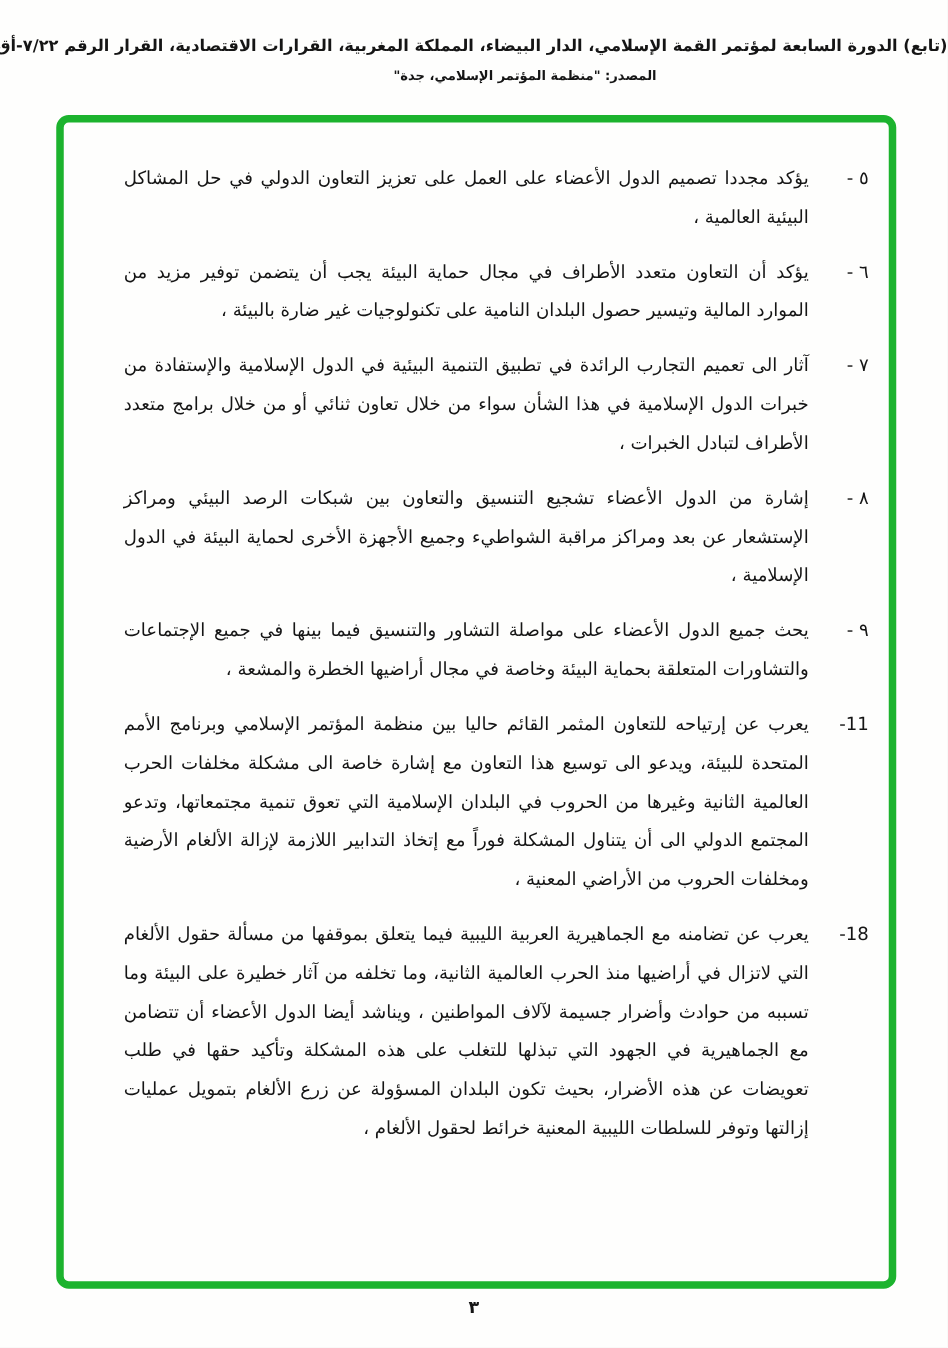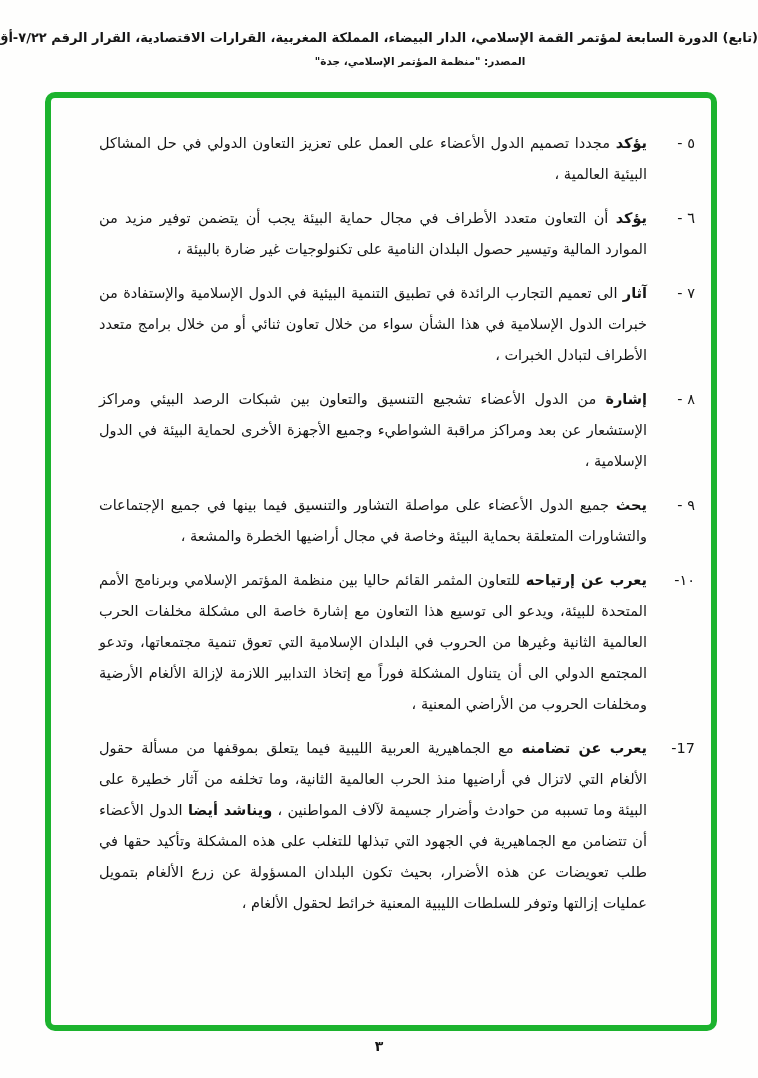--- a/index.html
+++ b/index.html
@@ -56,21 +56,21 @@
   .item-num {
     flex:0 0 48px;
     width:48px;
     text-align:right;
     white-space:nowrap;
   }
   .item-body {
     flex:1;
     text-align:justify;
   }
-  .item-body b { font-weight:bold; }
+  .item-body b { font-weight:normal; }
   .pagenum {
     position:absolute;
     top:1038px; left:0; right:0;
     text-align:center;
     font-size:14px;
     font-weight:bold;
   }
 </style>
 </head>
 <body>
@@ -103,26 +103,26 @@
       <div class="item-num">٨ -</div>
       <div class="item-body"><b>إشارة</b><span> من الدول الأعضاء تشجيع التنسيق والتعاون بين شبكات الرصد البيئي ومراكز الإستشعار عن بعد ومراكز مراقبة الشواطيء وجميع الأجهزة الأخرى لحماية البيئة في الدول الإسلامية ،</span></div>
     </div>
 
     <div class="item">
       <div class="item-num">٩ -</div>
       <div class="item-body"><b>يحث</b><span> جميع الدول الأعضاء على مواصلة التشاور والتنسيق فيما بينها في جميع الإجتماعات والتشاورات المتعلقة بحماية البيئة وخاصة في مجال أراضيها الخطرة والمشعة ،</span></div>
     </div>
 
     <div class="item">
-      <div class="item-num">١٠-</div>
+      <div class="item-num">11-</div>
       <div class="item-body"><b>يعرب عن إرتياحه</b><span> للتعاون المثمر القائم حاليا بين منظمة المؤتمر الإسلامي وبرنامج الأمم المتحدة للبيئة، ويدعو الى توسيع هذا التعاون مع إشارة خاصة الى مشكلة مخلفات الحرب العالمية الثانية وغيرها من الحروب في البلدان الإسلامية التي تعوق تنمية مجتمعاتها، وتدعو المجتمع الدولي الى أن يتناول المشكلة فوراً مع إتخاذ التدابير اللازمة لإزالة الألغام الأرضية ومخلفات الحروب من الأراضي المعنية ،</span></div>
     </div>
 
     <div class="item">
-      <div class="item-num">17-</div>
+      <div class="item-num">18-</div>
       <div class="item-body"><b>يعرب عن تضامنه</b><span> مع الجماهيرية العربية الليبية فيما يتعلق بموقفها من مسألة حقول الألغام التي لاتزال في أراضيها منذ الحرب العالمية الثانية، وما تخلفه من آثار خطيرة على البيئة وما تسببه من حوادث وأضرار جسيمة لآلاف المواطنين ، </span><b>ويناشد أيضا</b><span> الدول الأعضاء أن تتضامن مع الجماهيرية في الجهود التي تبذلها للتغلب على هذه المشكلة وتأكيد حقها في طلب تعويضات عن هذه الأضرار، بحيث تكون البلدان المسؤولة عن زرع الألغام بتمويل عمليات إزالتها وتوفر للسلطات الليبية المعنية خرائط لحقول الألغام ،</span></div>
     </div>
 
   </div>
 
   <div class="pagenum">٣</div>
 
 </div>
 
 </body></html>

